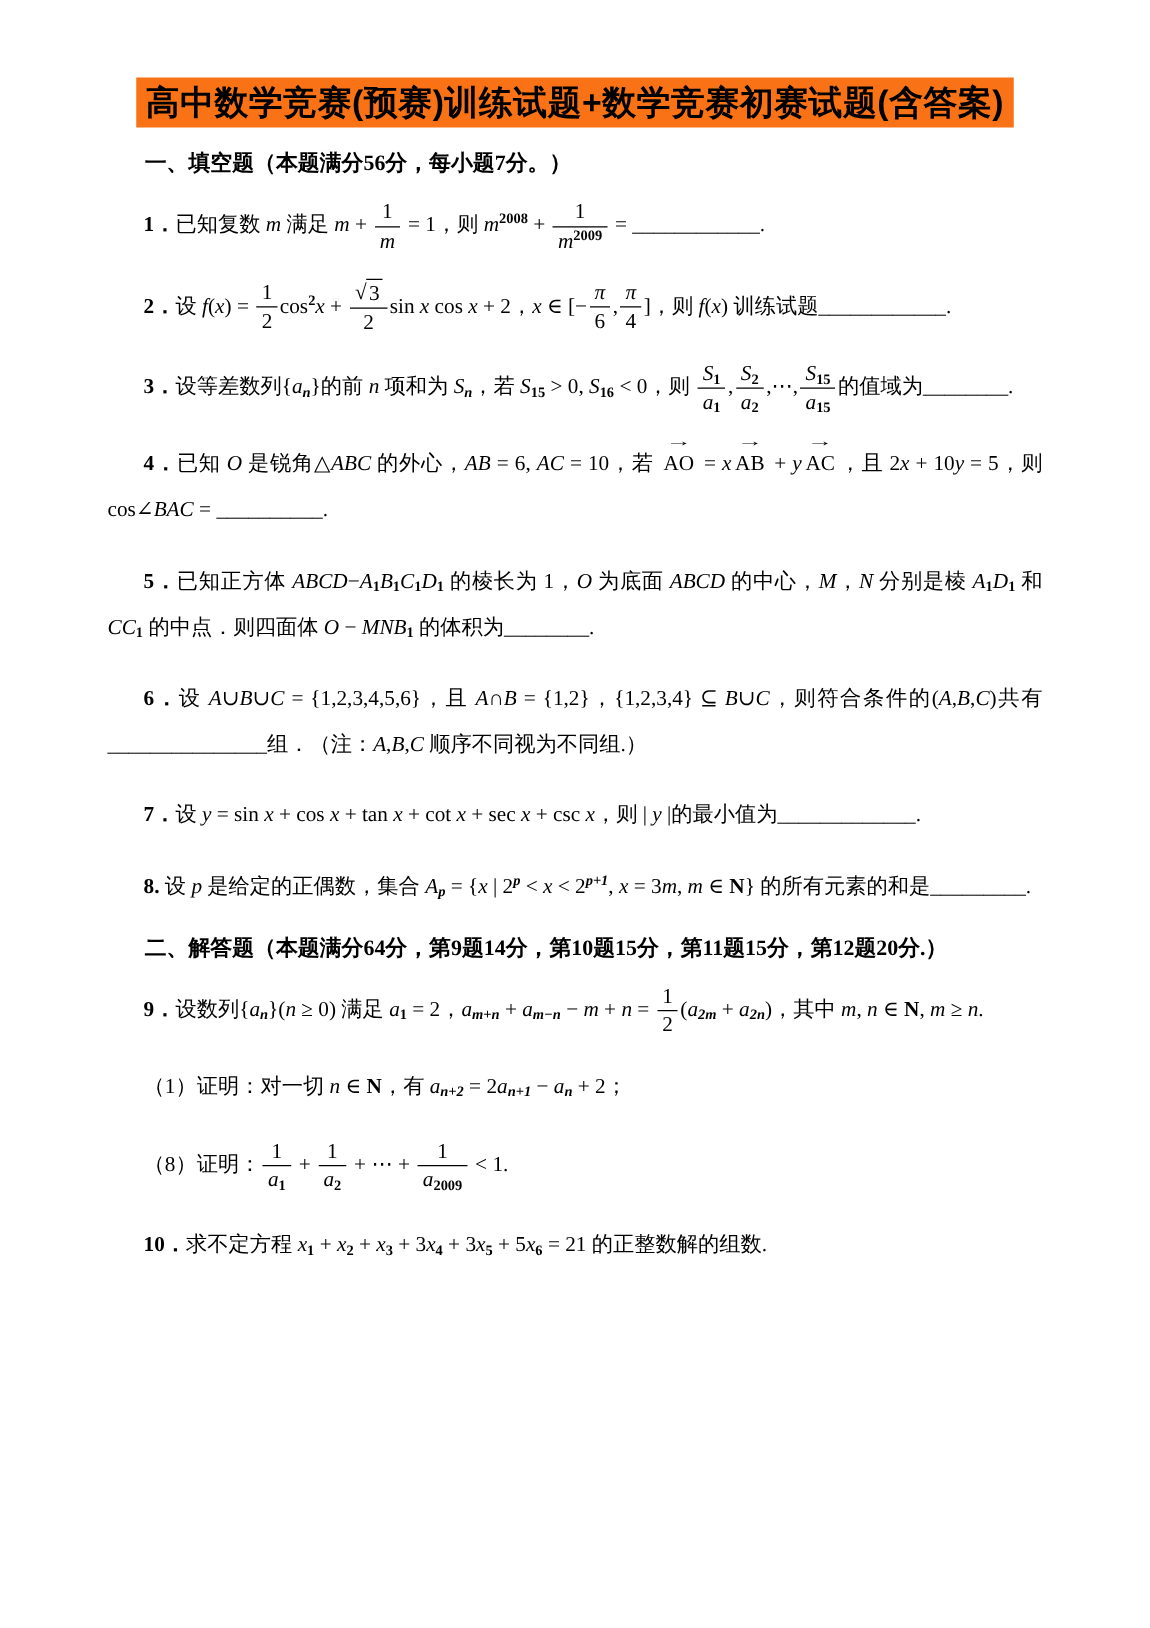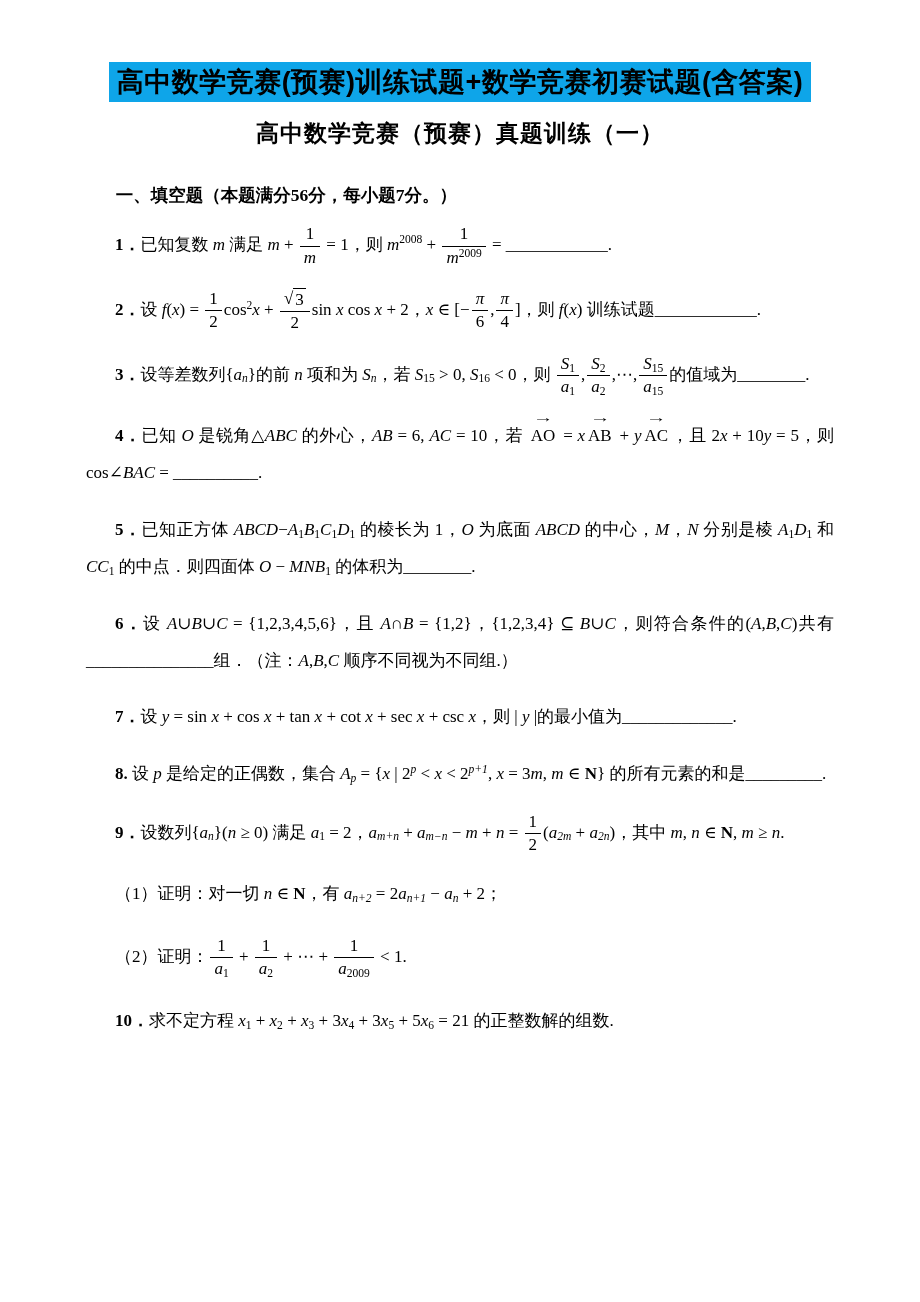--- a/index.html
+++ b/index.html
@@ -30,21 +30,21 @@
     line-height:2.2;
     text-indent:1.7em;
     text-align:justify;
   }
   .question.subitem{margin:0 0 22px 0;}
   .cn{}
   .bold{font-weight:bold;}
   .mi{font-style:italic;}
   .mn{}
   .mbn{font-weight:bold;}
-  sup,sub{font-size:0.68em;line-height:0;}
+  sup,sub{font-size:0.68em;line-height:0;font-weight:bold;}
   sup{vertical-align:0.55em;}
   sub{vertical-align:-0.25em;}
   .frac{
     display:inline-flex;flex-direction:column;align-items:stretch;
     vertical-align:middle;text-align:center;
     line-height:1.3;margin:0 2px;text-indent:0;
   }
   .fnum{display:block;border-bottom:1.2px solid #000;padding:0 4px;}
   .fden{display:block;padding:0 4px;}
   .sqrt{display:inline-flex;align-items:stretch;text-indent:0;}
@@ -59,24 +59,23 @@
     position:absolute;left:50%;top:-0.95em;
     transform:translateX(-50%) scaleX(1.7);
     font-size:0.72em;font-style:normal;
   }
 </style>
 </head>
 <body>
 
 <div class="page">
   <div class="title-wrap">
-    <h1 class="doc-title" style="background: #0ea5e9;">高中数学竞赛(预赛)训练试题+数学竞赛初赛试题(含答案)</h1>
+    <h1 class="doc-title" style="background: #f97316;">高中数学竞赛(预赛)训练试题+数学竞赛初赛试题(含答案)</h1>
   </div>
 
-  <h2 class="doc-subtitle">高中数学竞赛（预赛）真题训练（一）</h2>
 
   <p class="section-heading">一、填空题（本题满分56分，每小题7分。）</p>
 
   <div id="fill-questions">
       <p class="question"><span class="cn bold">1．</span><span class="cn">已知复数 </span><span class="mi">m</span><span class="cn"> 满足 </span><span class="mi">m</span><span class="mn"> + </span><span class="frac">
           <span class="fnum"><span class="mn">1</span></span>
           <span class="fden"><span class="mi">m</span></span>
         </span><span class="mn"> = 1</span><span class="cn">，则 </span><span class="mi">m</span><sup class="mn">2008</sup><span class="mn"> + </span><span class="frac">
           <span class="fnum"><span class="mn">1</span></span>
           <span class="fden"><span class="mi">m</span><sup class="mn">2009</sup></span>
@@ -107,28 +106,29 @@
           <span class="fnum"><span class="mi">S</span><sub class="mn">15</sub></span>
           <span class="fden"><span class="mi">a</span><sub class="mn">15</sub></span>
         </span><span class="cn">的值域为</span><span class="mn">________.</span></p>
       <p class="question"><span class="cn bold">4．</span><span class="cn">已知 </span><span class="mi">O</span><span class="cn"> 是锐角</span><span class="mn">△</span><span class="mi">ABC</span><span class="cn"> 的外心，</span><span class="mi">AB</span><span class="mn"> = 6, </span><span class="mi">AC</span><span class="mn"> = 10</span><span class="cn">，若 </span><span class="vec">AO</span><span class="mn"> = </span><span class="mi">x</span><span class="vec">AB</span><span class="mn"> + </span><span class="mi">y</span><span class="vec">AC</span><span class="cn">，且 </span><span class="mn">2</span><span class="mi">x</span><span class="mn"> + 10</span><span class="mi">y</span><span class="mn"> = 5</span><span class="cn">，则 </span><span class="mn">cos∠</span><span class="mi">BAC</span><span class="mn"> = __________.</span></p>
       <p class="question"><span class="cn bold">5．</span><span class="cn">已知正方体 </span><span class="mi">ABCD</span><span class="mn">−</span><span class="mi">A</span><sub class="mn">1</sub><span class="mi">B</span><sub class="mn">1</sub><span class="mi">C</span><sub class="mn">1</sub><span class="mi">D</span><sub class="mn">1</sub><span class="cn"> 的棱长为 1，</span><span class="mi">O</span><span class="cn"> 为底面 </span><span class="mi">ABCD</span><span class="cn"> 的中心，</span><span class="mi">M</span><span class="cn">，</span><span class="mi">N</span><span class="cn"> 分别是棱 </span><span class="mi">A</span><sub class="mn">1</sub><span class="mi">D</span><sub class="mn">1</sub><span class="cn"> 和 </span><span class="mi">CC</span><sub class="mn">1</sub><span class="cn"> 的中点．则四面体 </span><span class="mi">O</span><span class="mn"> − </span><span class="mi">MNB</span><sub class="mn">1</sub><span class="cn"> 的体积为</span><span class="mn">________.</span></p>
       <p class="question"><span class="cn bold">6．</span><span class="cn">设 </span><span class="mi">A</span><span class="mn">∪</span><span class="mi">B</span><span class="mn">∪</span><span class="mi">C</span><span class="mn"> = {1,2,3,4,5,6}</span><span class="cn">，且 </span><span class="mi">A</span><span class="mn">∩</span><span class="mi">B</span><span class="mn"> = {1,2}</span><span class="cn">，</span><span class="mn">{1,2,3,4} ⊆ </span><span class="mi">B</span><span class="mn">∪</span><span class="mi">C</span><span class="cn">，则符合条件的</span><span class="mn">(</span><span class="mi">A</span><span class="mn">,</span><span class="mi">B</span><span class="mn">,</span><span class="mi">C</span><span class="mn">)</span><span class="cn">共</span><span class="cn">有</span><span class="mn">_______________</span><span class="cn">组．（注：</span><span class="mi">A</span><span class="mn">,</span><span class="mi">B</span><span class="mn">,</span><span class="mi">C</span><span class="cn"> 顺序不同视为不同组.）</span></p>
       <p class="question"><span class="cn bold">7．</span><span class="cn">设 </span><span class="mi">y</span><span class="mn"> = sin </span><span class="mi">x</span><span class="mn"> + cos </span><span class="mi">x</span><span class="mn"> + tan </span><span class="mi">x</span><span class="mn"> + cot </span><span class="mi">x</span><span class="mn"> + sec </span><span class="mi">x</span><span class="mn"> + csc </span><span class="mi">x</span><span class="cn">，则 </span><span class="mn">| </span><span class="mi">y</span><span class="mn"> |</span><span class="cn">的最小值为</span><span class="mn">_____________.</span></p>
       <p class="question"><span class="cn bold">8.</span><span class="cn"> 设 </span><span class="mi">p</span><span class="cn"> 是给定的正偶数，集合 </span><span class="mi">A</span><sub class="mi">p</sub><span class="mn"> = {</span><span class="mi">x</span><span class="mn"> | 2</span><sup class="mi">p</sup><span class="mn"> &lt; </span><span class="mi">x</span><span class="mn"> &lt; 2</span><sup class="mi">p+1</sup><span class="mn">, </span><span class="mi">x</span><span class="mn"> = 3</span><span class="mi">m</span><span class="mn">, </span><span class="mi">m</span><span class="mn"> ∈ </span><span class="mbn">N</span><span class="mn">}</span><span class="cn"> 的所有元素的和是</span><span class="mn">_________.</span></p>
     </div>
 
+  <p class="section-heading">二、解答题（本题满分64分，第9题14分，第10题15分，第11题15分，第12题20分.）</p>
 
   <div id="solve-questions">
       <p class="question"><span class="cn bold">9．</span><span class="cn">设数列</span><span class="mn">{</span><span class="mi">a</span><sub class="mi">n</sub><span class="mn">}(</span><span class="mi">n</span><span class="mn"> ≥ 0)</span><span class="cn"> 满足 </span><span class="mi">a</span><sub class="mn">1</sub><span class="mn"> = 2</span><span class="cn">，</span><span class="mi">a</span><sub class="mi">m+n</sub><span class="mn"> + </span><span class="mi">a</span><sub class="mi">m−n</sub><span class="mn"> − </span><span class="mi">m</span><span class="mn"> + </span><span class="mi">n</span><span class="mn"> = </span><span class="frac">
           <span class="fnum"><span class="mn">1</span></span>
           <span class="fden"><span class="mn">2</span></span>
         </span><span class="mn">(</span><span class="mi">a</span><sub class="mi">2m</sub><span class="mn"> + </span><span class="mi">a</span><sub class="mi">2n</sub><span class="mn">)</span><span class="cn">，其中 </span><span class="mi">m</span><span class="mn">, </span><span class="mi">n</span><span class="mn"> ∈ </span><span class="mbn">N</span><span class="mn">, </span><span class="mi">m</span><span class="mn"> ≥ </span><span class="mi">n</span><span class="cn">.</span></p>
       <p class="question subitem"><span class="cn">（1）证明：对一切 </span><span class="mi">n</span><span class="mn"> ∈ </span><span class="mbn">N</span><span class="cn">，有 </span><span class="mi">a</span><sub class="mi">n+2</sub><span class="mn"> = 2</span><span class="mi">a</span><sub class="mi">n+1</sub><span class="mn"> − </span><span class="mi">a</span><sub class="mi">n</sub><span class="mn"> + 2</span><span class="cn">；</span></p>
-      <p class="question subitem"><span class="cn">（2）证明：</span><span class="frac">
+      <p class="question subitem"><span class="cn">（8）证明：</span><span class="frac">
           <span class="fnum"><span class="mn">1</span></span>
           <span class="fden"><span class="mi">a</span><sub class="mn">1</sub></span>
         </span><span class="mn"> + </span><span class="frac">
           <span class="fnum"><span class="mn">1</span></span>
           <span class="fden"><span class="mi">a</span><sub class="mn">2</sub></span>
         </span><span class="mn"> + ⋯ + </span><span class="frac">
           <span class="fnum"><span class="mn">1</span></span>
           <span class="fden"><span class="mi">a</span><sub class="mn">2009</sub></span>
         </span><span class="mn"> &lt; 1</span><span class="cn">.</span></p>
       <p class="question"><span class="cn bold">10．</span><span class="cn">求不定方程 </span><span class="mi">x</span><sub class="mn">1</sub><span class="mn"> + </span><span class="mi">x</span><sub class="mn">2</sub><span class="mn"> + </span><span class="mi">x</span><sub class="mn">3</sub><span class="mn"> + 3</span><span class="mi">x</span><sub class="mn">4</sub><span class="mn"> + 3</span><span class="mi">x</span><sub class="mn">5</sub><span class="mn"> + 5</span><span class="mi">x</span><sub class="mn">6</sub><span class="mn"> = 21</span><span class="cn"> 的正整数解的组数.</span></p>

